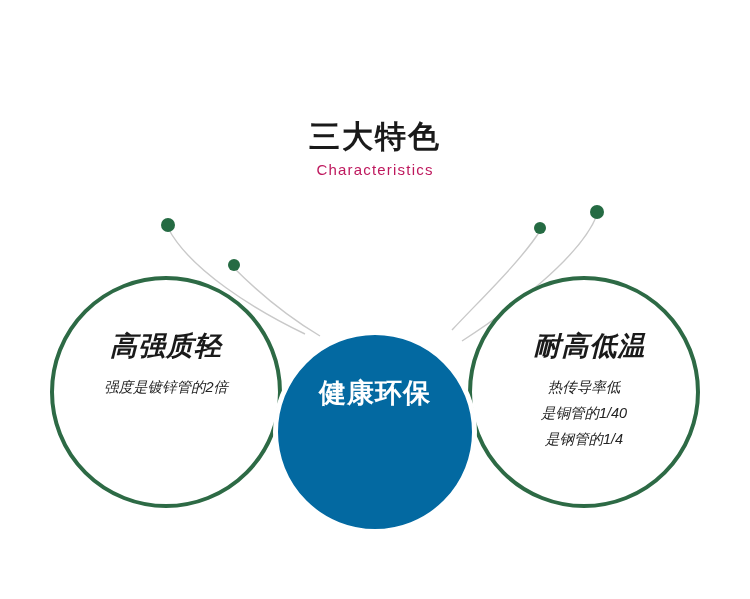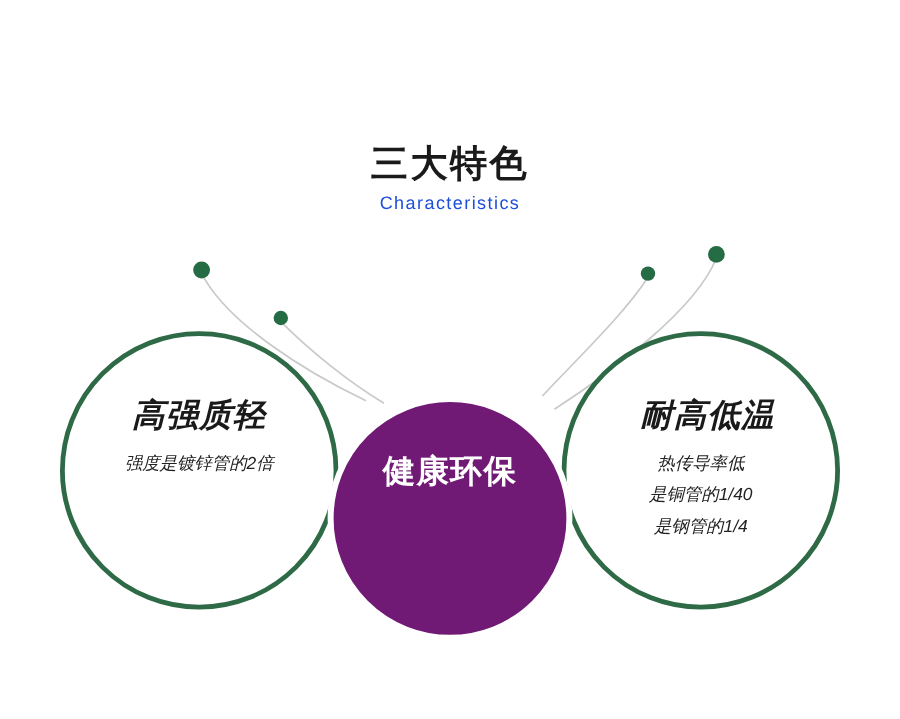--- a/index.html
+++ b/index.html
@@ -30,21 +30,21 @@
   }
   .title-main {
     font-size: 31px;
     font-weight: bold;
     color: #1a1a1a;
     letter-spacing: 2px;
     line-height: 38px;
   }
   .title-sub {
     font-size: 15px;
-    color: #1d4ed8;
+    color: #be185d;
     letter-spacing: 1.2px;
     margin-top: 4px;
     line-height: 20px;
   }
 
   
   #connectors {
     position: absolute;
     left: 0;
     top: 0;
@@ -78,21 +78,21 @@
     left: 468px;
     top: 276px;
     width: 232px;
     height: 232px;
   }
   .circle-center {
     left: 273px;
     top: 330px;
     width: 204px;
     height: 204px;
-    background: #701a75;
+    background: #0369a1;
     border: 5px solid #ffffff;
     z-index: 5;
   }
 
   .c-head {
     font-size: 27px;
     font-weight: bold;
     color: #1a1a1a;
     letter-spacing: 1px;
     line-height: 32px;

